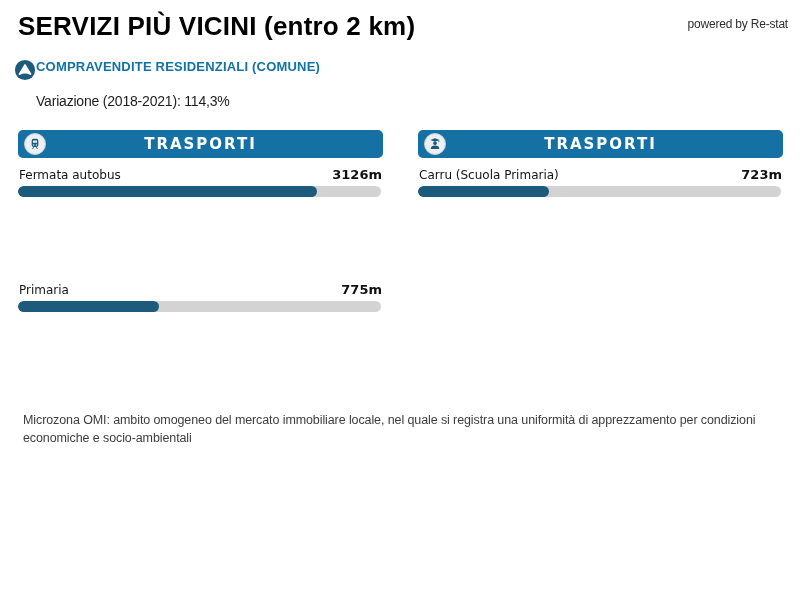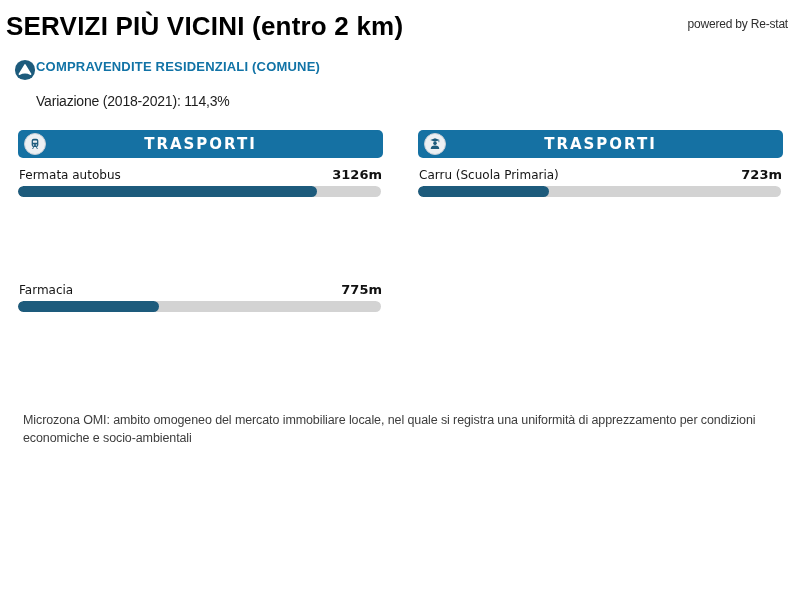--- a/index.html
+++ b/index.html
@@ -16,21 +16,21 @@
     background:#ffffff;
     font-family:"DejaVu Sans","Liberation Sans",sans-serif;
     color:#111;
     overflow:hidden;
   }
   .page{position:relative;width:800px;height:600px;}
 
   
   .header-row{
     display:flex;justify-content:space-between;align-items:flex-start;
-    padding:11px 12px 0 6px;
+    padding:11px 12px 0 18px;
   }
   .page-title{
     font-family:"Liberation Sans",sans-serif;
     font-size:26px;font-weight:bold;color:#000;letter-spacing:0.2px;
   }
   .powered-by{
     font-family:"Liberation Sans",sans-serif;
     font-size:12px;color:#2e2e2e;margin-top:6px;letter-spacing:-0.2px;
   }
 
@@ -168,21 +168,21 @@
         <span class="item-label">Carru (Scuola Primaria)</span>
         <span class="item-value">723m</span>
       </div>
       <div class="bar-track">
         <div class="bar-fill" style="width: 36.15%;"></div>
       </div>
     </div>
 
     <div class="panel">
       <div class="item-row">
-        <span class="item-label">Farmacia</span>
+        <span class="item-label">Primaria</span>
         <span class="item-value">775m</span>
       </div>
       <div class="bar-track">
         <div class="bar-fill" style="width: 38.75%;"></div>
       </div>
     </div>
 
   </div>
 
   <div class="footnote">Microzona OMI: ambito omogeneo del mercato immobiliare locale, nel quale si registra una uniformità di apprezzamento per condizioni economiche e socio-ambientali</div>

